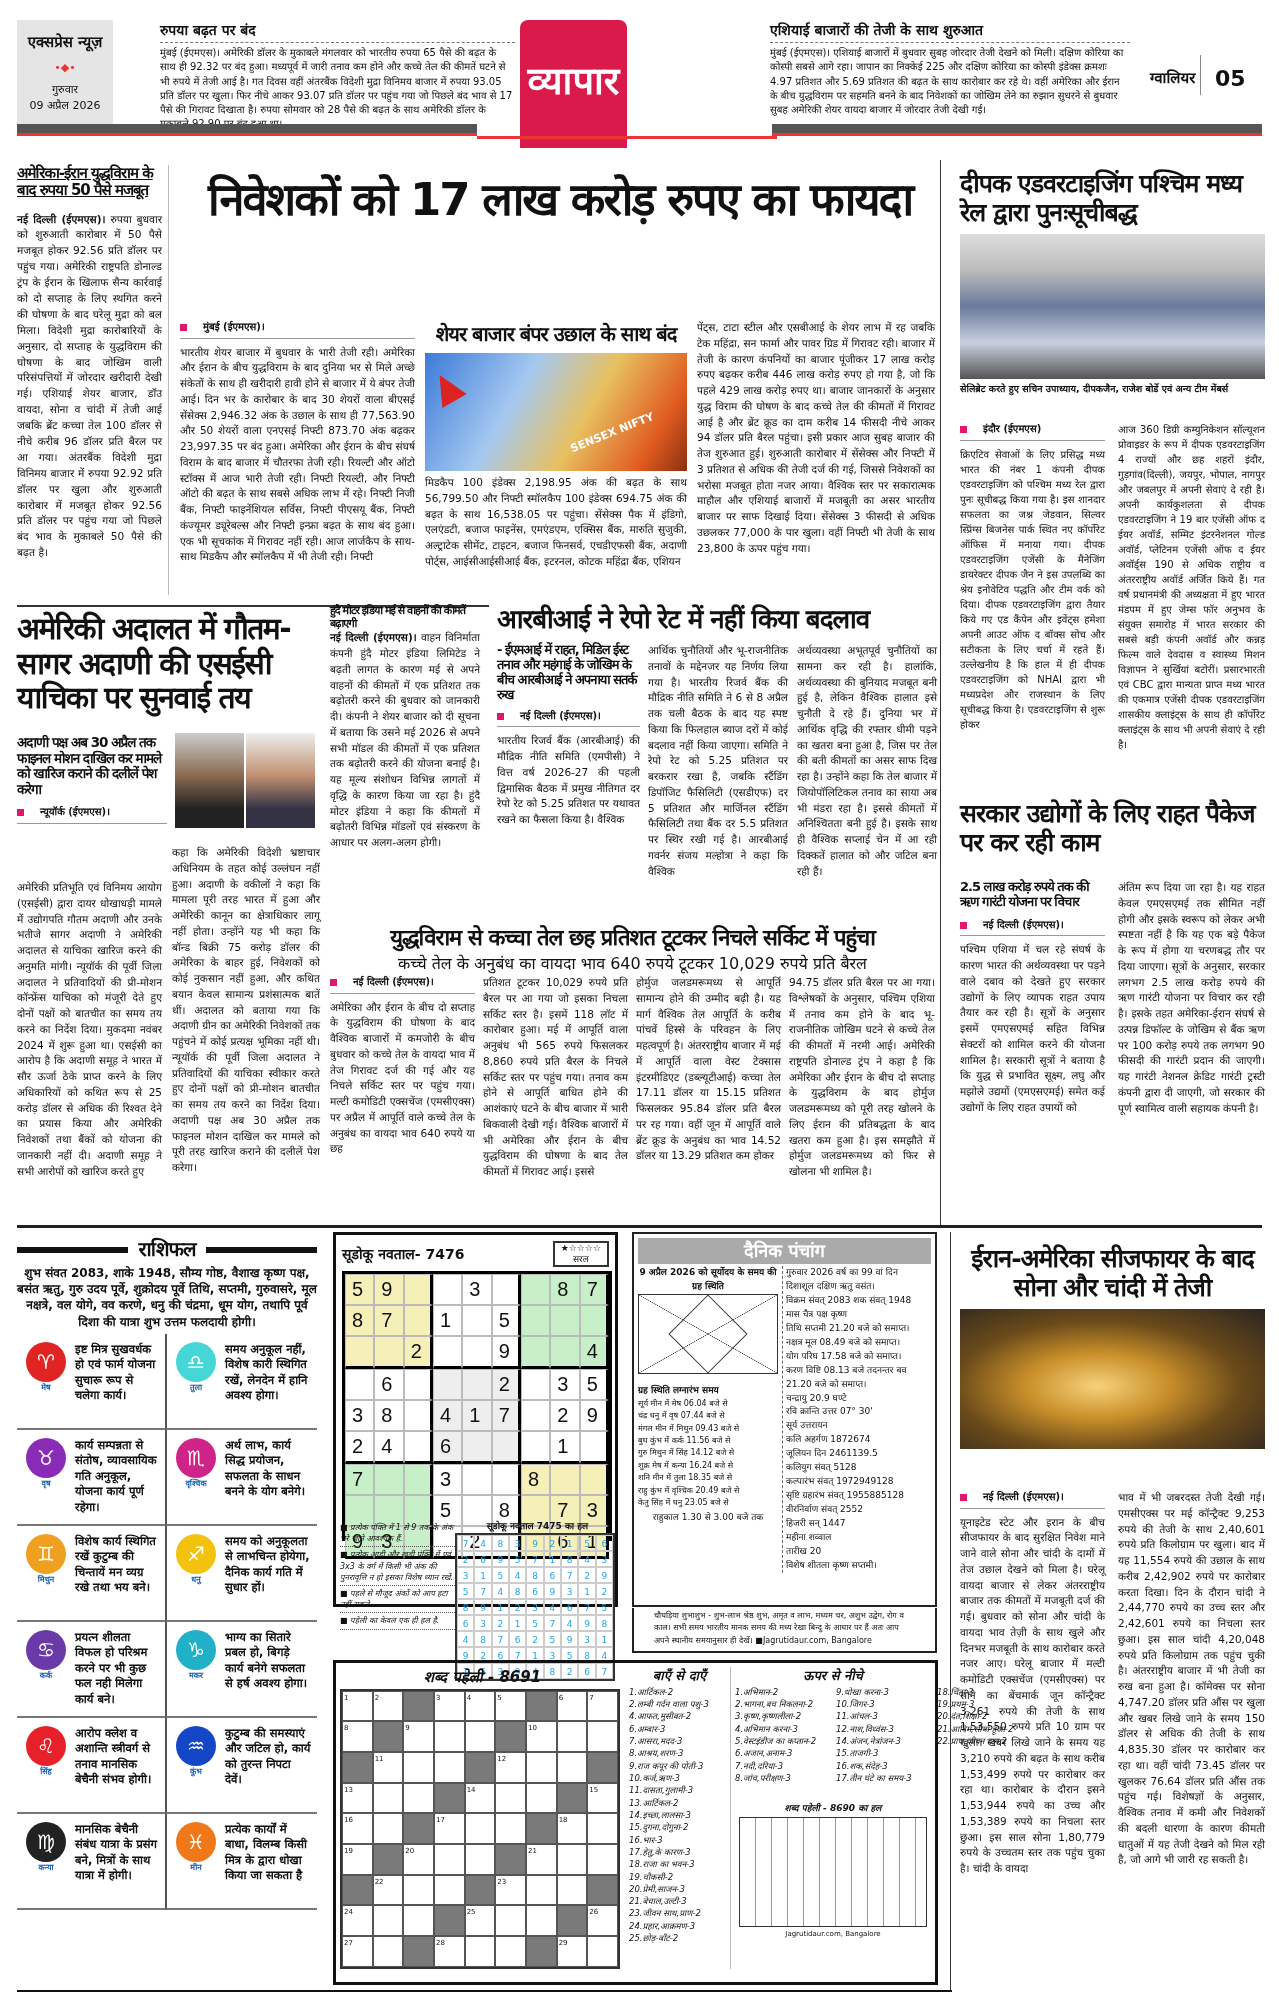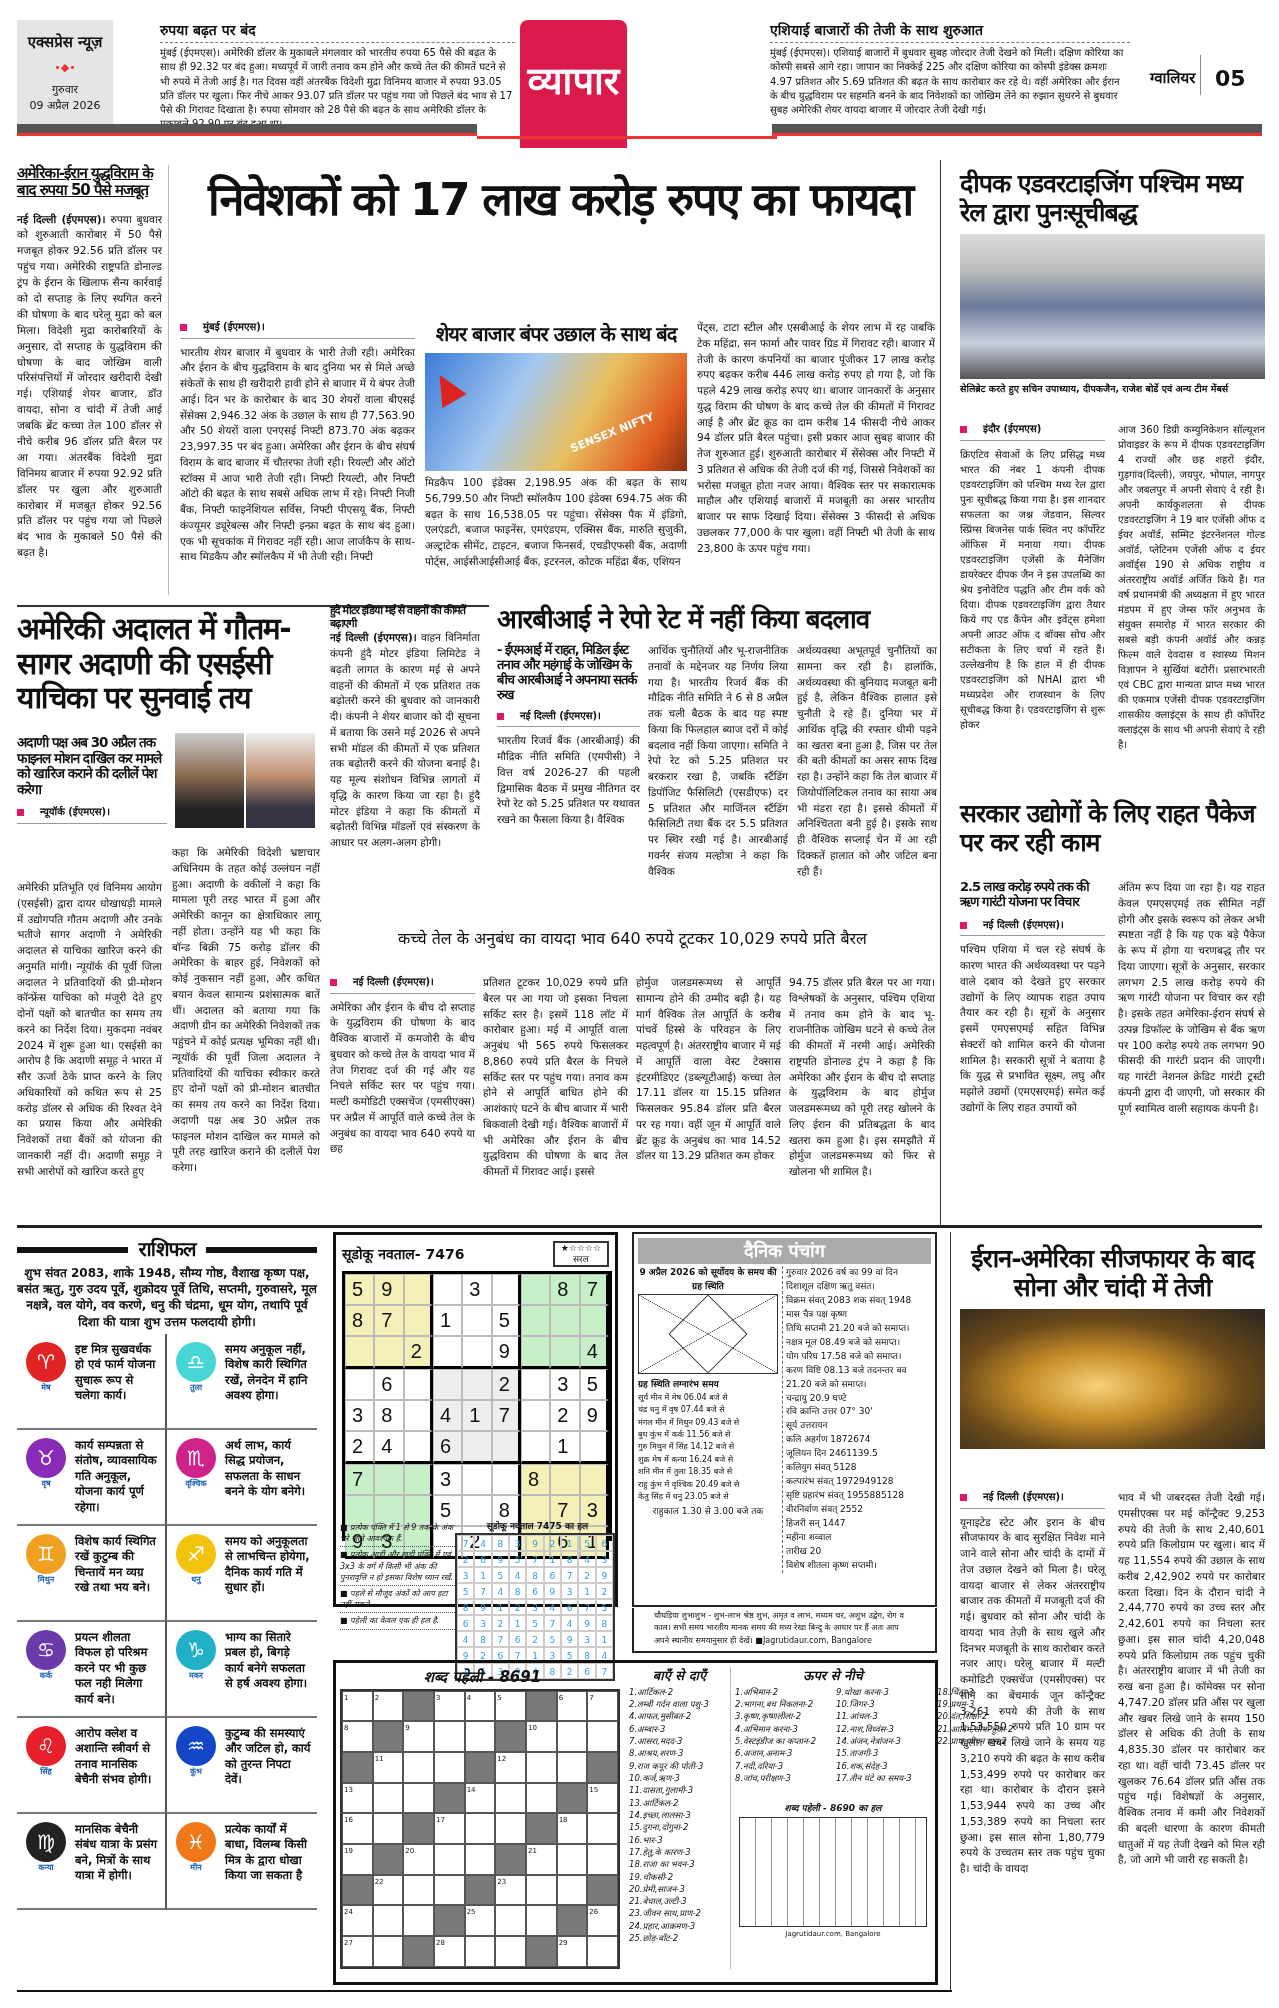--- a/index.html
+++ b/index.html
@@ -167,20 +167,21 @@
       <span class="sq"></span>
       <span>नई दिल्ली (ईएमएस)।</span>
     </div>
   <div class="body">पश्चिम एशिया में चल रहे संघर्ष के कारण भारत की अर्थव्यवस्था पर पड़ने वाले दबाव को देखते हुए सरकार उद्योगों के लिए व्यापक राहत उपाय तैयार कर रही है। सूत्रों के अनुसार इसमें एमएसएमई सहित विभिन्न सेक्टरों को शामिल करने की योजना शामिल है। सरकारी सूत्रों ने बताया है कि युद्ध से प्रभावित सूक्ष्म, लघु और मझोले उद्यमों (एमएसएमई) समेत कई उद्योगों के लिए राहत उपायों को</div>
 </div>
 <div class="abs" style="left:1118px;top:880px;width:147px">
   <div class="body">अंतिम रूप दिया जा रहा है। यह राहत केवल एमएसएमई तक सीमित नहीं होगी और इसके स्वरूप को लेकर अभी स्पष्टता नहीं है कि यह एक बड़े पैकेज के रूप में होगा या चरणबद्ध तौर पर दिया जाएगा। सूत्रों के अनुसार, सरकार लगभग 2.5 लाख करोड़ रुपये की ऋण गारंटी योजना पर विचार कर रही है। इसके तहत अमेरिका-ईरान संघर्ष से उत्पन्न डिफॉल्ट के जोखिम से बैंक ऋण पर 100 करोड़ रुपये तक लगभग 90 फीसदी की गारंटी प्रदान की जाएगी। यह गारंटी नेशनल क्रेडिट गारंटी ट्रस्टी कंपनी द्वारा दी जाएगी, जो सरकार की पूर्ण स्वामित्व वाली सहायक कंपनी है।</div>
 </div>
 
 <div class="abs" style="left:330px;top:925px;width:605px">
+  <div class="hd" style="font-size:22px;text-align:center">युद्धविराम से कच्चा तेल छह प्रतिशत टूटकर निचले सर्किट में पहुंचा</div>
   <div style="font-size:16px;text-align:center;margin-top:2px">कच्चे तेल के अनुबंध का वायदा भाव 640 रुपये टूटकर 10,029 रुपये प्रति बैरल</div>
 </div>
 <div class="abs" style="left:330px;top:975px;width:145px">
   <div class="dateline">
       <span class="sq"></span>
       <span>नई दिल्ली (ईएमएस)।</span>
     </div>
   <div class="body">अमेरिका और ईरान के बीच दो सप्ताह के युद्धविराम की घोषणा के बाद वैश्विक बाजारों में कमजोरी के बीच बुधवार को कच्चे तेल के वायदा भाव में तेज गिरावट दर्ज की गई और यह निचले सर्किट स्तर पर पहुंच गया। मल्टी कमोडिटी एक्सचेंज (एमसीएक्स) पर अप्रैल में आपूर्ति वाले कच्चे तेल के अनुबंध का वायदा भाव 640 रुपये या छह</div>
 </div>
 <div class="abs" style="left:483px;top:975px;width:145px">
@@ -479,21 +480,21 @@
 <div class="abs" style="left:632px;top:1232px;width:305px;height:375px;border:2px solid #222;padding:4px;overflow:hidden">
   <div style="background:#aaa;color:#fff;font-size:18px;font-weight:bold;text-align:center">दैनिक पंचांग</div>
   <div style="display:flex;gap:4px;margin-top:2px">
     <div style="width:140px">
       <div class="panch" style="font-weight:bold;text-align:center">9 अप्रैल 2026 को सूर्योदय के समय की ग्रह स्थिति</div>
       <div style="height:80px;border:1px solid #333;position:relative;background:
         linear-gradient(to top right,transparent calc(50% - 0.5px),#333 50%,transparent calc(50% + 0.5px)),
         linear-gradient(to bottom right,transparent calc(50% - 0.5px),#333 50%,transparent calc(50% + 0.5px))">
         <div style="position:absolute;left:50%;top:50%;width:56px;height:56px;border:1px solid #333;transform:translate(-50%,-50%) rotate(45deg)"></div>
       </div>
-      <div id="graha-table" class="panch" style="margin-top:4px">
+      <div id="graha-table" class="panch" style="margin-top:10px">
           <div style="font-weight: bold;">ग्रह   स्थिति   लग्नारंभ समय</div>
           <div style="white-space: nowrap; font-size: 8px;">सूर्य मीन में मेष 06.04 बजे से</div>
           <div style="white-space: nowrap; font-size: 8px;">चंद्र धनु में वृष 07.44 बजे से</div>
           <div style="white-space: nowrap; font-size: 8px;">मंगल मीन में मिथुन 09.43 बजे से</div>
           <div style="white-space: nowrap; font-size: 8px;">बुध कुंभ में कर्क 11.56 बजे से</div>
           <div style="white-space: nowrap; font-size: 8px;">गुरु मिथुन में सिंह 14.12 बजे से</div>
           <div style="white-space: nowrap; font-size: 8px;">शुक्र मेष में कन्या 16.24 बजे से</div>
           <div style="white-space: nowrap; font-size: 8px;">शनि मीन में तुला 18.35 बजे से</div>
           <div style="white-space: nowrap; font-size: 8px;">राहु कुंभ में वृश्चिक 20.49 बजे से</div>
           <div style="white-space: nowrap; font-size: 8px;">केतु सिंह में धनु 23.05 बजे से</div>

